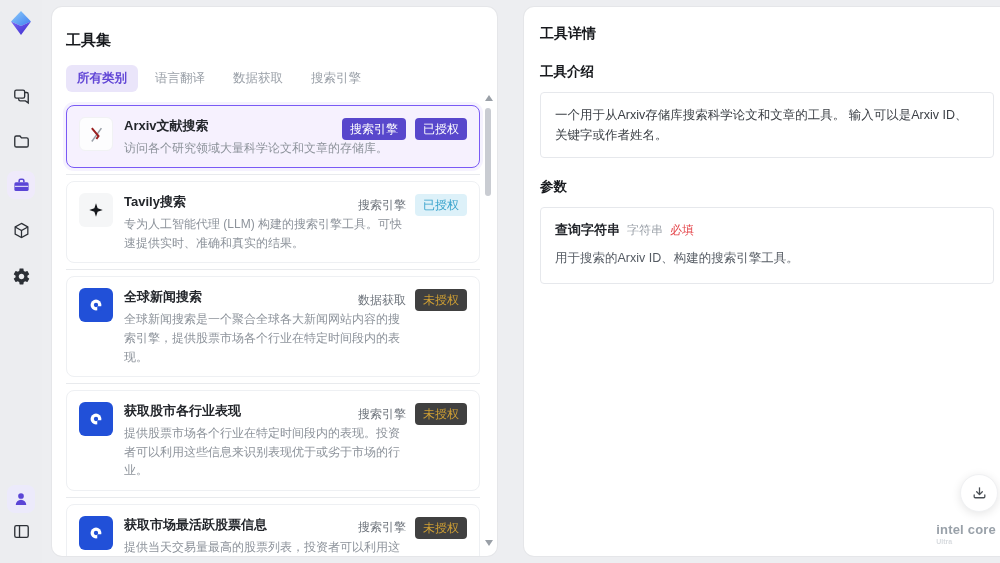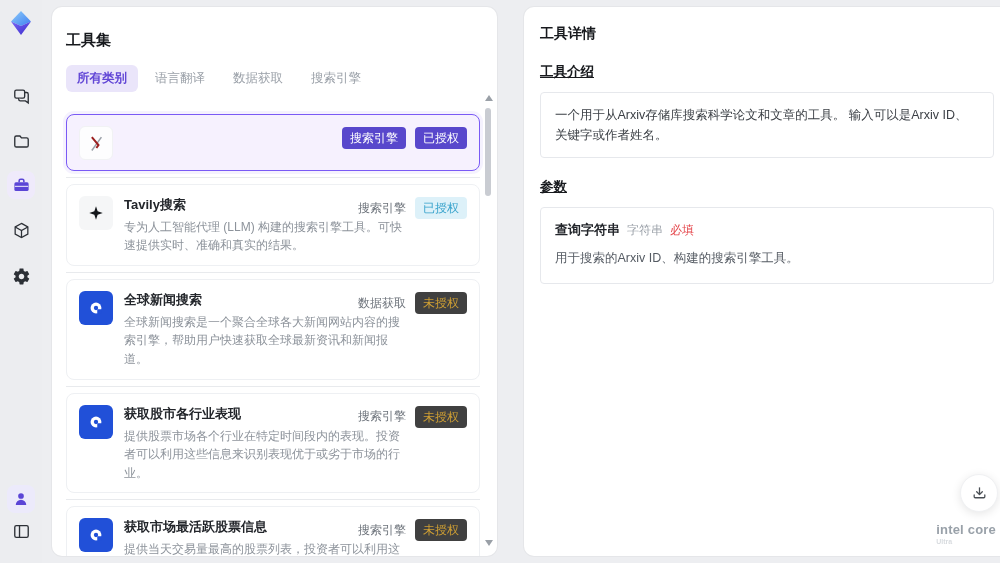--- a/index.html
+++ b/index.html
@@ -17,21 +17,21 @@
   .rail-btn svg { display:block; }
 
   
   .sheet { position:absolute; top:7px; bottom:7px; background:#fff; border-radius:10px; box-shadow:0 0 0 1px rgba(0,0,0,0.03); }
   .sheet-left  { left:52px; width:445px; overflow:hidden; }
   .sheet-right { left:524px; width:490px; overflow:hidden; }
 
   
   .lp { padding:24px 24px 0 14px; position:relative; height:100%; }
   .lp h1 { font-size:15px; font-weight:bold; color:#17191d; margin-bottom:15px; }
-  .tabs { display:flex; align-items:center; gap:6px; margin-bottom:22px; }
+  .tabs { display:flex; align-items:center; gap:6px; margin-bottom:13px; }
   .tab { font-size:12.5px; color:#9aa0a8; padding:5px 11px; border-radius:6px; cursor:pointer; white-space:nowrap; }
   .tab.active { background:#eae5fa; color:#6247d6; font-weight:bold; }
 
   .rows { width:414px; }
   .row { position:relative; margin-bottom:13px; }
   .row::after { content:""; position:absolute; left:0; right:0; bottom:-7px; height:1px; background:#e8eaed; }
   .card { position:relative; background:#fff; border:1px solid #eef0f3; border-radius:8px; padding:11px 12px 10px 12px; display:flex; cursor:pointer; }
   .row.selected .card { background:#f6f1fe; border:1.5px solid #7a5af5; box-shadow:0 0 0 3px rgba(122,90,245,0.08); }
   .tool-ic { flex:0 0 34px; width:34px; height:34px; border-radius:6px; display:flex; align-items:center; justify-content:center; margin-right:11px; }
   .ic-white { background:#fdfdfe; border:1px solid #f1f2f4; }
@@ -50,21 +50,21 @@
   
   .sb { position:absolute; right:5px; top:82px; bottom:6px; width:8px; }
   .sb .arr { position:absolute; left:1px; width:0; height:0; border-left:4px solid transparent; border-right:4px solid transparent; }
   .sb .arr.up { top:6px; border-bottom:6px solid #9aa0a7; }
   .sb .arr.down { bottom:4px; border-top:6px solid #9aa0a7; }
   .sb .thumb { position:absolute; left:1px; top:19px; width:6px; height:88px; background:#c9ccd2; border-radius:3px; }
 
   
   .rp { padding:18px 20px 0 16px; position:relative; height:100%; }
   .rp h1 { font-size:14px; font-weight:bold; color:#17191d; }
-  .rp h2 { font-size:13.5px; font-weight:bold; color:#17191d; margin-top:20px;text-decoration:underline; }
+  .rp h2 { font-size:13.5px; font-weight:bold; color:#17191d; margin-top:20px; }
   .box { border:1px solid #e6e8ec; border-radius:4px; background:#fff; margin-top:11px; }
   .intro-box { padding:12px 14px; font-size:12.5px; color:#3c4046; line-height:1.6; }
   .param-box { padding:13px 14px 15px 14px; }
   .p-line { display:flex; align-items:flex-end; gap:7px; }
   .p-name { font-size:13px; font-weight:bold; color:#23262b; }
   .p-type { font-size:12px; color:#9aa0a8; }
   .p-req  { font-size:12px; color:#e5484d; }
   .p-desc { font-size:12.5px; color:#555b63; margin-top:9px; line-height:1.6; }
 
   
@@ -153,20 +153,24 @@
     <div class="rows">
 
       <div class="row selected">
         <div class="card">
           <div class="tool-ic ic-white">
             <svg width="20" height="20" viewBox="0 0 24 24" fill="none">
               <path d="M18.5 5 L7 21" stroke="#9aa0a8" stroke-width="1.8"></path>
               <path d="M7 5 L15 14.5 L12.5 18" stroke="#9b2020" stroke-width="2.4"></path>
             </svg>
           </div>
+          <div class="t-main">
+            <div class="t-name">Arxiv文献搜索</div>
+            <div class="t-desc">访问各个研究领域大量科学论文和文章的存储库。</div>
+          </div>
           <div class="badges">
             <span class="pill solid">搜索引擎</span>
             <span class="pill solid">已授权</span>
           </div>
         </div>
       </div>
 
       <div class="row">
         <div class="card">
           <div class="tool-ic ic-gray">
@@ -189,21 +193,21 @@
         <div class="card">
           <div class="tool-ic ic-blue">
             <svg width="20" height="20" viewBox="0 0 24 24">
               <circle cx="12" cy="12" r="6.5" fill="#fff"></circle>
               <rect x="13.5" y="13.5" width="5" height="5" fill="#2150d8"></rect>
               <circle cx="12" cy="12" r="2.6" fill="#2150d8"></circle>
             </svg>
           </div>
           <div class="t-main">
             <div class="t-name">全球新闻搜索</div>
-            <div class="t-desc">全球新闻搜索是一个聚合全球各大新闻网站内容的搜索引擎，帮助用户快速获取全球最新资讯和新闻报道。</div>
+            <div class="t-desc">全球新闻搜索是一个聚合全球各大新闻网站内容的搜索引擎，提供股票市场各个行业在特定时间段内的表现。</div>
           </div>
           <div class="badges">
             <span class="cat-plain">数据获取</span>
             <span class="pill yellow">未授权</span>
           </div>
         </div>
       </div>
 
       <div class="row">
         <div class="card">

